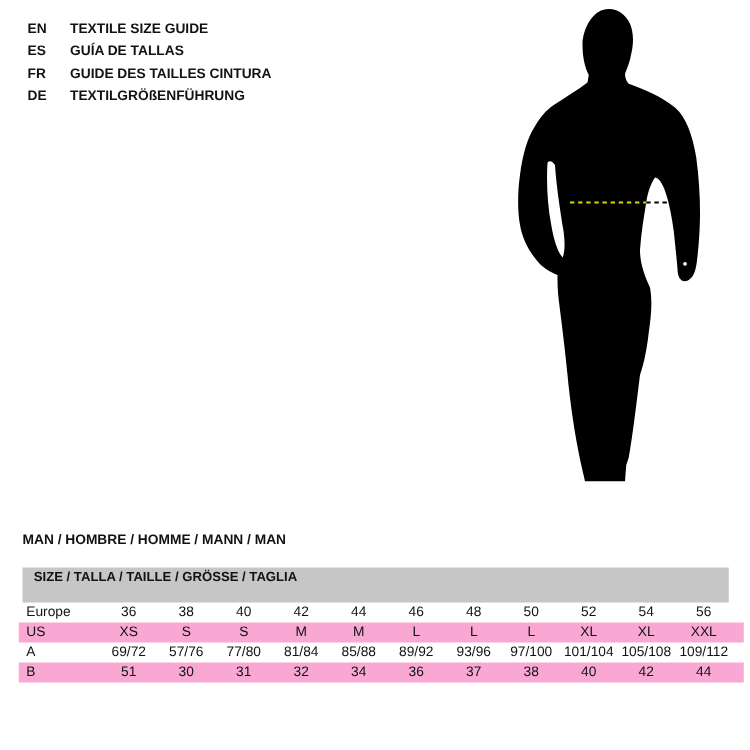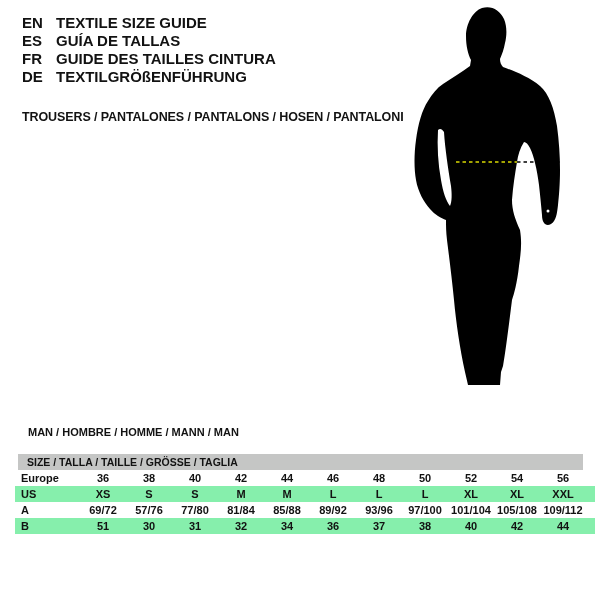--- a/index.html
+++ b/index.html
@@ -2,35 +2,35 @@
 <html><head>
 <meta charset="utf-8">
 <style>
   html,body{margin:0;padding:0;background:#fff;}
   .canvas{
     position:relative;width:600px;height:600px;background:#ffffff;
     font-family:"Liberation Sans",sans-serif;color:#121212;overflow:hidden;
   }
   
   .lang-list{position:absolute;left:22px;top:14px;}
-  .lang-row{display:flex;height:18px;line-height:18px;font-size:15px;font-weight:bold;white-space:nowrap;}
+  .lang-row{display:flex;height:18px;line-height:18px;font-size:11px;font-weight:bold;white-space:nowrap;}
   .lang-code{width:34px;flex:0 0 34px;}
   .product-title{
     position:absolute;left:22px;top:108px;height:18px;line-height:18px;
     font-size:12.5px;font-weight:bold;white-space:nowrap;letter-spacing:-0.1px;
   }
   
   .figure-svg{position:absolute;left:400px;top:4px;width:170px;height:400px;}
   .ab-label{position:absolute;left:561px;top:155px;font-size:11px;line-height:13px;font-weight:normal;padding-left:47px;}
   
-  .section-title{position:absolute;left:28px;top:424px;height:16px;line-height:16px;font-size:11px;font-weight:bold;white-space:nowrap;}
+  .section-title{position:absolute;left:18px;top:424px;height:16px;line-height:16px;font-size:11px;font-weight:bold;white-space:nowrap;}
   .size-table{position:absolute;left:15px;top:454px;width:580px;font-size:11px;}
-  .t-header{height:16px;line-height:16px;background:#c5c6c5;margin-left:3px;width:556px;padding-left:9px;font-weight:bold;font-size:10.5px;}
-  .t-row{display:flex;height:16px;line-height:16px;font-weight:bold;}
-  .t-row.alt{background:#86efac;}
+  .t-header{height:28px;line-height:16px;background:#c5c6c5;margin-left:3px;width:556px;padding-left:9px;font-weight:bold;font-size:10.5px;}
+  .t-row{display:flex;height:16px;line-height:16px;}
+  .t-row.alt{background:#f9a8d4;}
   .t-label{width:59px;flex:0 0 59px;padding-left:6px;}
   .t-cell{width:46px;flex:0 0 46px;text-align:center;white-space:nowrap;}
   
   .footnotes{position:absolute;left:22px;top:554px;}
   .footnote{height:16px;line-height:16px;font-size:11px;font-weight:bold;white-space:nowrap;}
 </style>
 </head>
 <body>
 
 <div class="canvas">
@@ -47,21 +47,20 @@
       <div class="lang-row">
         <span class="lang-code">FR</span>
         <span class="lang-text">GUIDE DES TAILLES CINTURA</span>
       </div>
       <div class="lang-row">
         <span class="lang-code">DE</span>
         <span class="lang-text">TEXTILGRÖßENFÜHRUNG</span>
       </div>
     </div>
 
-  <div class="product-title">TROUSERS / PANTALONES / PANTALONS / HOSEN / PANTALONI</div>
 
   <div class="figure-svg">
     <svg width="170" height="400" viewBox="0 0 170 400" xmlns="http://www.w3.org/2000/svg">
       <path d="M 82 4
                C 91 1 100 6 104 15
                C 107 22 107 31 105 39
                C 104 45 102 50 100 55
                C 100 58 101 61 103 63
                C 114 67 129 73 140 82
                C 149 90 154 104 157 122

